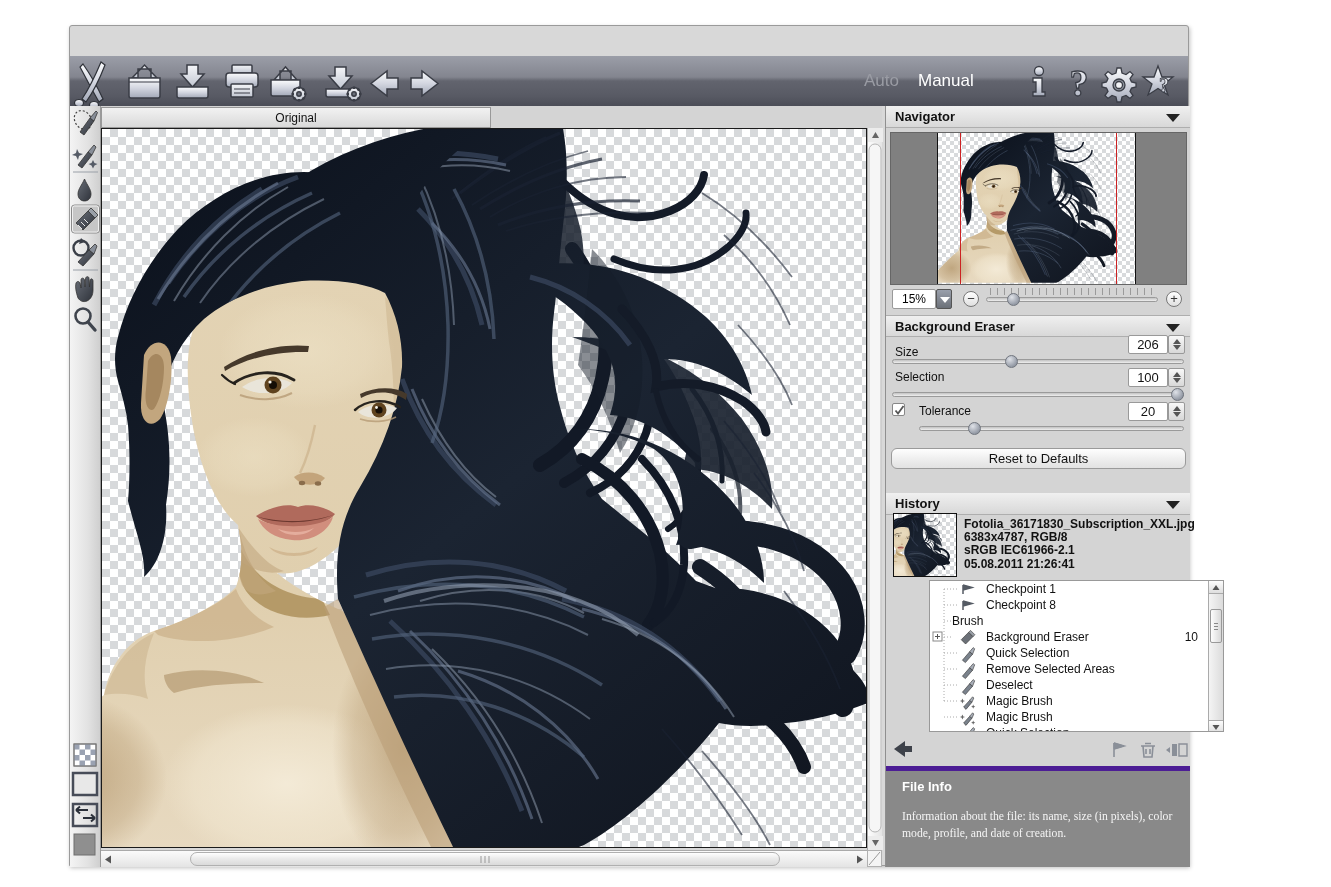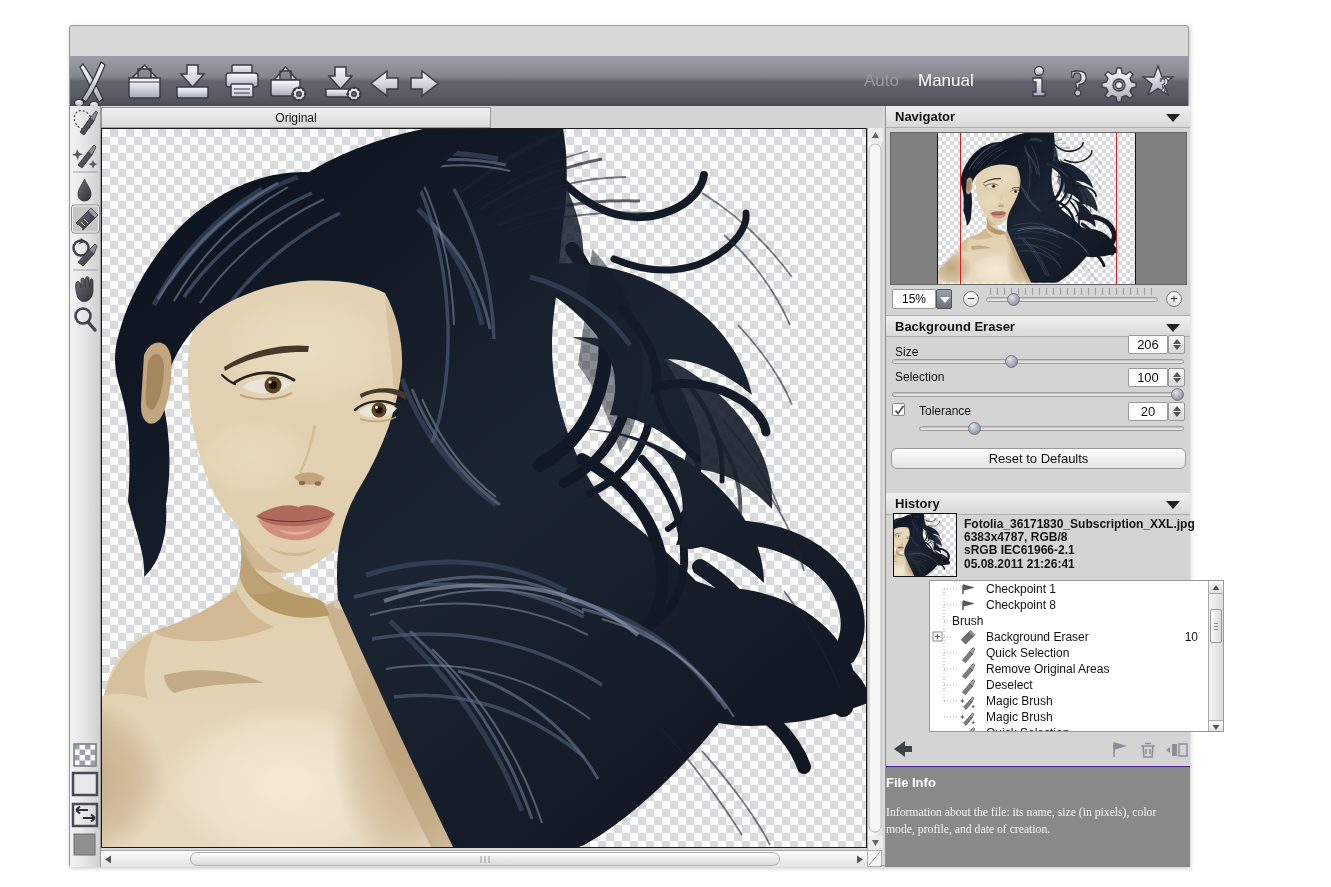--- a/index.html
+++ b/index.html
@@ -52,21 +52,21 @@
 #resetbtn { position:absolute; left:5px; top:342px; width:295px; height:21px; background:linear-gradient(#fefefe,#efefef 50%,#e2e2e2); border:1px solid #9a9a9a; border-radius:6px; font-size:13px; text-align:center; line-height:20px; color:#111; }
 
 #hist-thumb { position:absolute; left:7px; top:407px; width:64px; height:64px; background:repeating-conic-gradient(#d8dadc 0% 25%, #ffffff 0% 50%) 0 0/8px 8px; border:1px solid #111; overflow:hidden; }
 .hinfo { position:absolute; left:78px; font-size:12px; font-weight:bold; color:#111; white-space:nowrap; }
 #histlist { position:absolute; left:5px; top:474px; width:295px; height:152px; background:#fff; border:1px solid #999; overflow:hidden; font-size:12px; color:#111;margin-left:38px; }
 .hrow { position:relative; height:16px; line-height:16px; }
 .hrow .txt { position:absolute; left:56px; }
 #histsb { position:absolute; right:0; top:0; width:15px; height:152px; background:linear-gradient(90deg,#f4f4f4,#dcdcdc); border-left:1px solid #aaa; }
 #histbtns { position:absolute; left:0; top:632px; width:100%; height:24px; }
 
-#fileinfo { position:absolute; left:0; top:660px; width:100%; height:101px; background:#898989; border-top:1px solid #4c1d95; color:#fff; padding:8px 2px 0 0; }
+#fileinfo { position:absolute; left:0; top:660px; width:100%; height:101px; background:#898989; border-top:5px solid #4c1d95; color:#fff; padding:8px 2px 0 16px; }
 #fileinfo h3 { font-size:13px; margin-bottom:14px; }
 #fileinfo p { font-size:11.7px; color:#f4f4f4; line-height:17px; white-space:nowrap;font-family:Liberation Serif, serif; }
 </style>
 </head>
 <body>
 <div id="win">
   <div id="toolbar">
     <svg width="1120" height="50" viewBox="0 0 1120 50" id="tbsvg">
       <defs>
         <linearGradient id="mg" x1="0" y1="0" x2="0" y2="1">
@@ -562,21 +562,21 @@
           <span class="txt" style="left:22px;">Brush</span>
         </div>
       <div class="hrow">
           <span class="txt">Background Eraser</span>
           <span style="position:absolute;right:25px;">10</span>
         </div>
       <div class="hrow">
           <span class="txt">Quick Selection</span>
         </div>
       <div class="hrow">
-          <span class="txt">Remove Original Areas</span>
+          <span class="txt">Remove Selected Areas</span>
         </div>
       <div class="hrow">
           <span class="txt">Deselect</span>
         </div>
       <div class="hrow">
           <span class="txt">Magic Brush</span>
         </div>
       <div class="hrow">
           <span class="txt">Magic Brush</span>
         </div>

